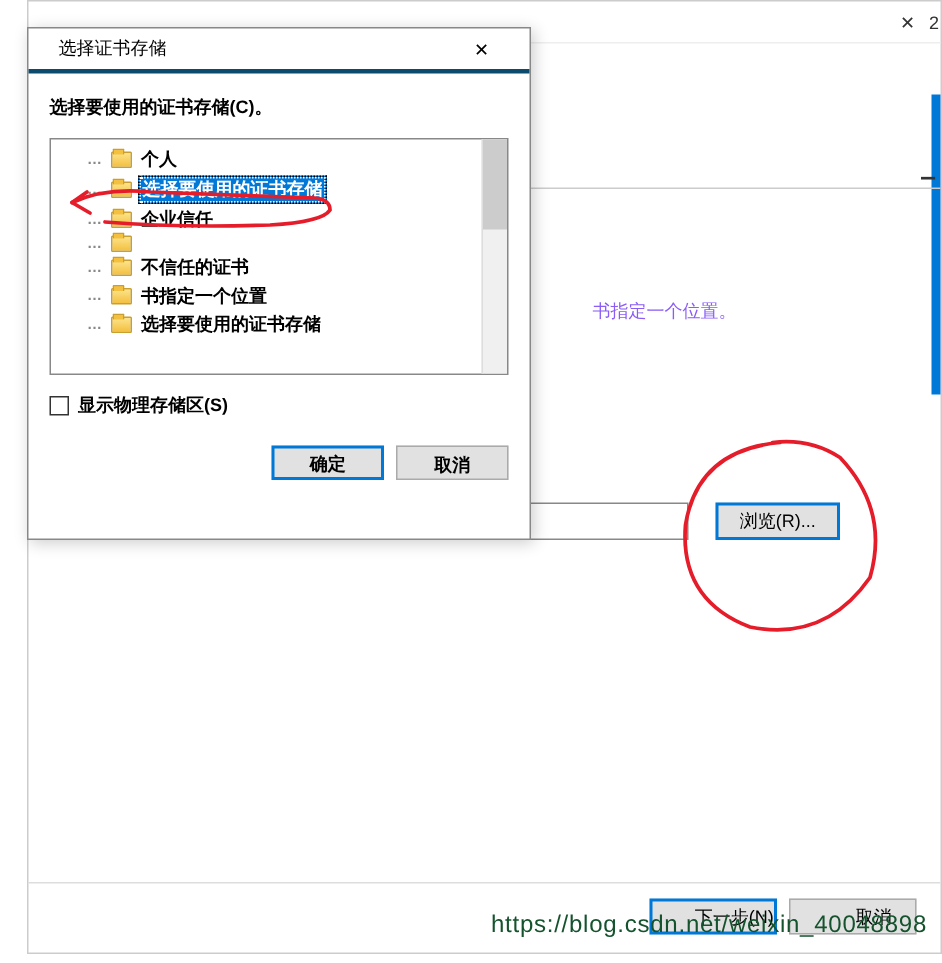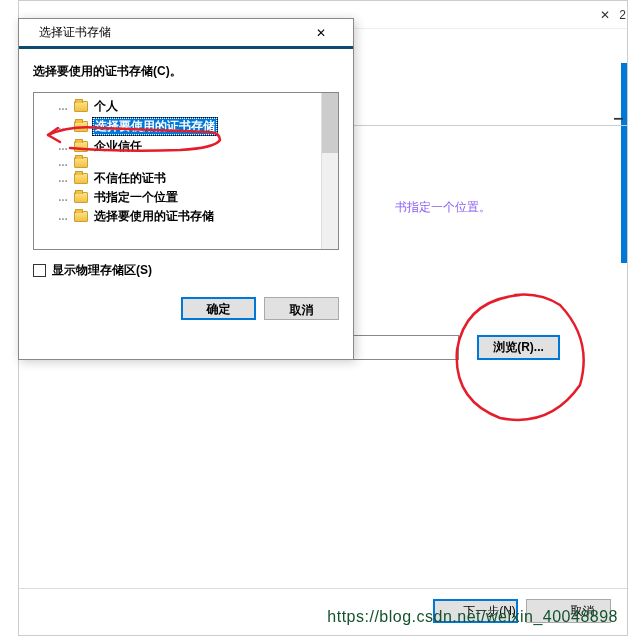--- a/index.html
+++ b/index.html
@@ -8,21 +8,21 @@
     .back-window { position: absolute; left: 18px; top: 0; right: 0; bottom: 6px; border: 1px solid #ccc; background: #fff; }
     .back-titlebar { height: 28px; border-bottom: 1px solid #eee; display: flex; justify-content: flex-end; align-items: center; }
     .back-close { width: 44px; height: 28px; display: flex; align-items: center; justify-content: center; color: #333; }
     
     .blue-bar { position: absolute; top: 62px; right: 0; width: 6px; height: 200px; background: #0078d7; }
     .back-text { position: absolute; left: 360px; top: 198px; color: #8b5cf6; margin-left: 16px; }
     .back-hr { border: none; border-top: 1px solid #ccc; margin-top: 96px; width: 100%; position: absolute; left: 0; }
     
     .back-input-row { position: absolute; left: 40px; top: 334px; right: 33px; display: flex; gap: 18px; align-items: center; }
     .back-input { flex: 1; height: 25px; border: 1px solid #888; background: #fff; max-width: 400px; }
-    .browse-btn { width: 83px; height: 25px; border: 2px solid #0078d7; background: #e1e1e1; display: flex; align-items: center; justify-content: center; cursor: pointer; font-weight: bold; }
+    .browse-btn { width: 83px; height: 25px; border: 2px solid #0078d7; background: #e1e1e1; display: flex; align-items: center; justify-content: center; cursor: pointer; }
     
     .back-footer { position: absolute; bottom: 12px; right: 16px; display: flex; gap: 8px; }
     .footer-btn { width: 85px; height: 24px; border: 1px solid #aaa; background: #e1e1e1; display: flex; align-items: center; justify-content: center; cursor: pointer; padding-left: 28px; }
     .footer-btn.primary { border: 2px solid #0078d7; }
     .footer-hr { position: absolute; bottom: 46px; left: 0; right: 0; border: none; border-top: 1px solid #ddd; }
     
     .dialog { position: absolute; left: 18px; top: 18px; width: 336px; height: 342px; background: #fff; border: 1px solid #888; box-shadow: 2px 2px 10px rgba(0,0,0,0.2); }
     .dialog-titlebar { height: 30px; display: flex; align-items: center; padding: 0 20px; border-bottom: 3px solid #0c4a6e; }
     .dialog-title { flex: 1; }
     .dialog-close { width: 24px; height: 24px; display: flex; align-items: center; justify-content: center; cursor: pointer; font-size: 14px; }

